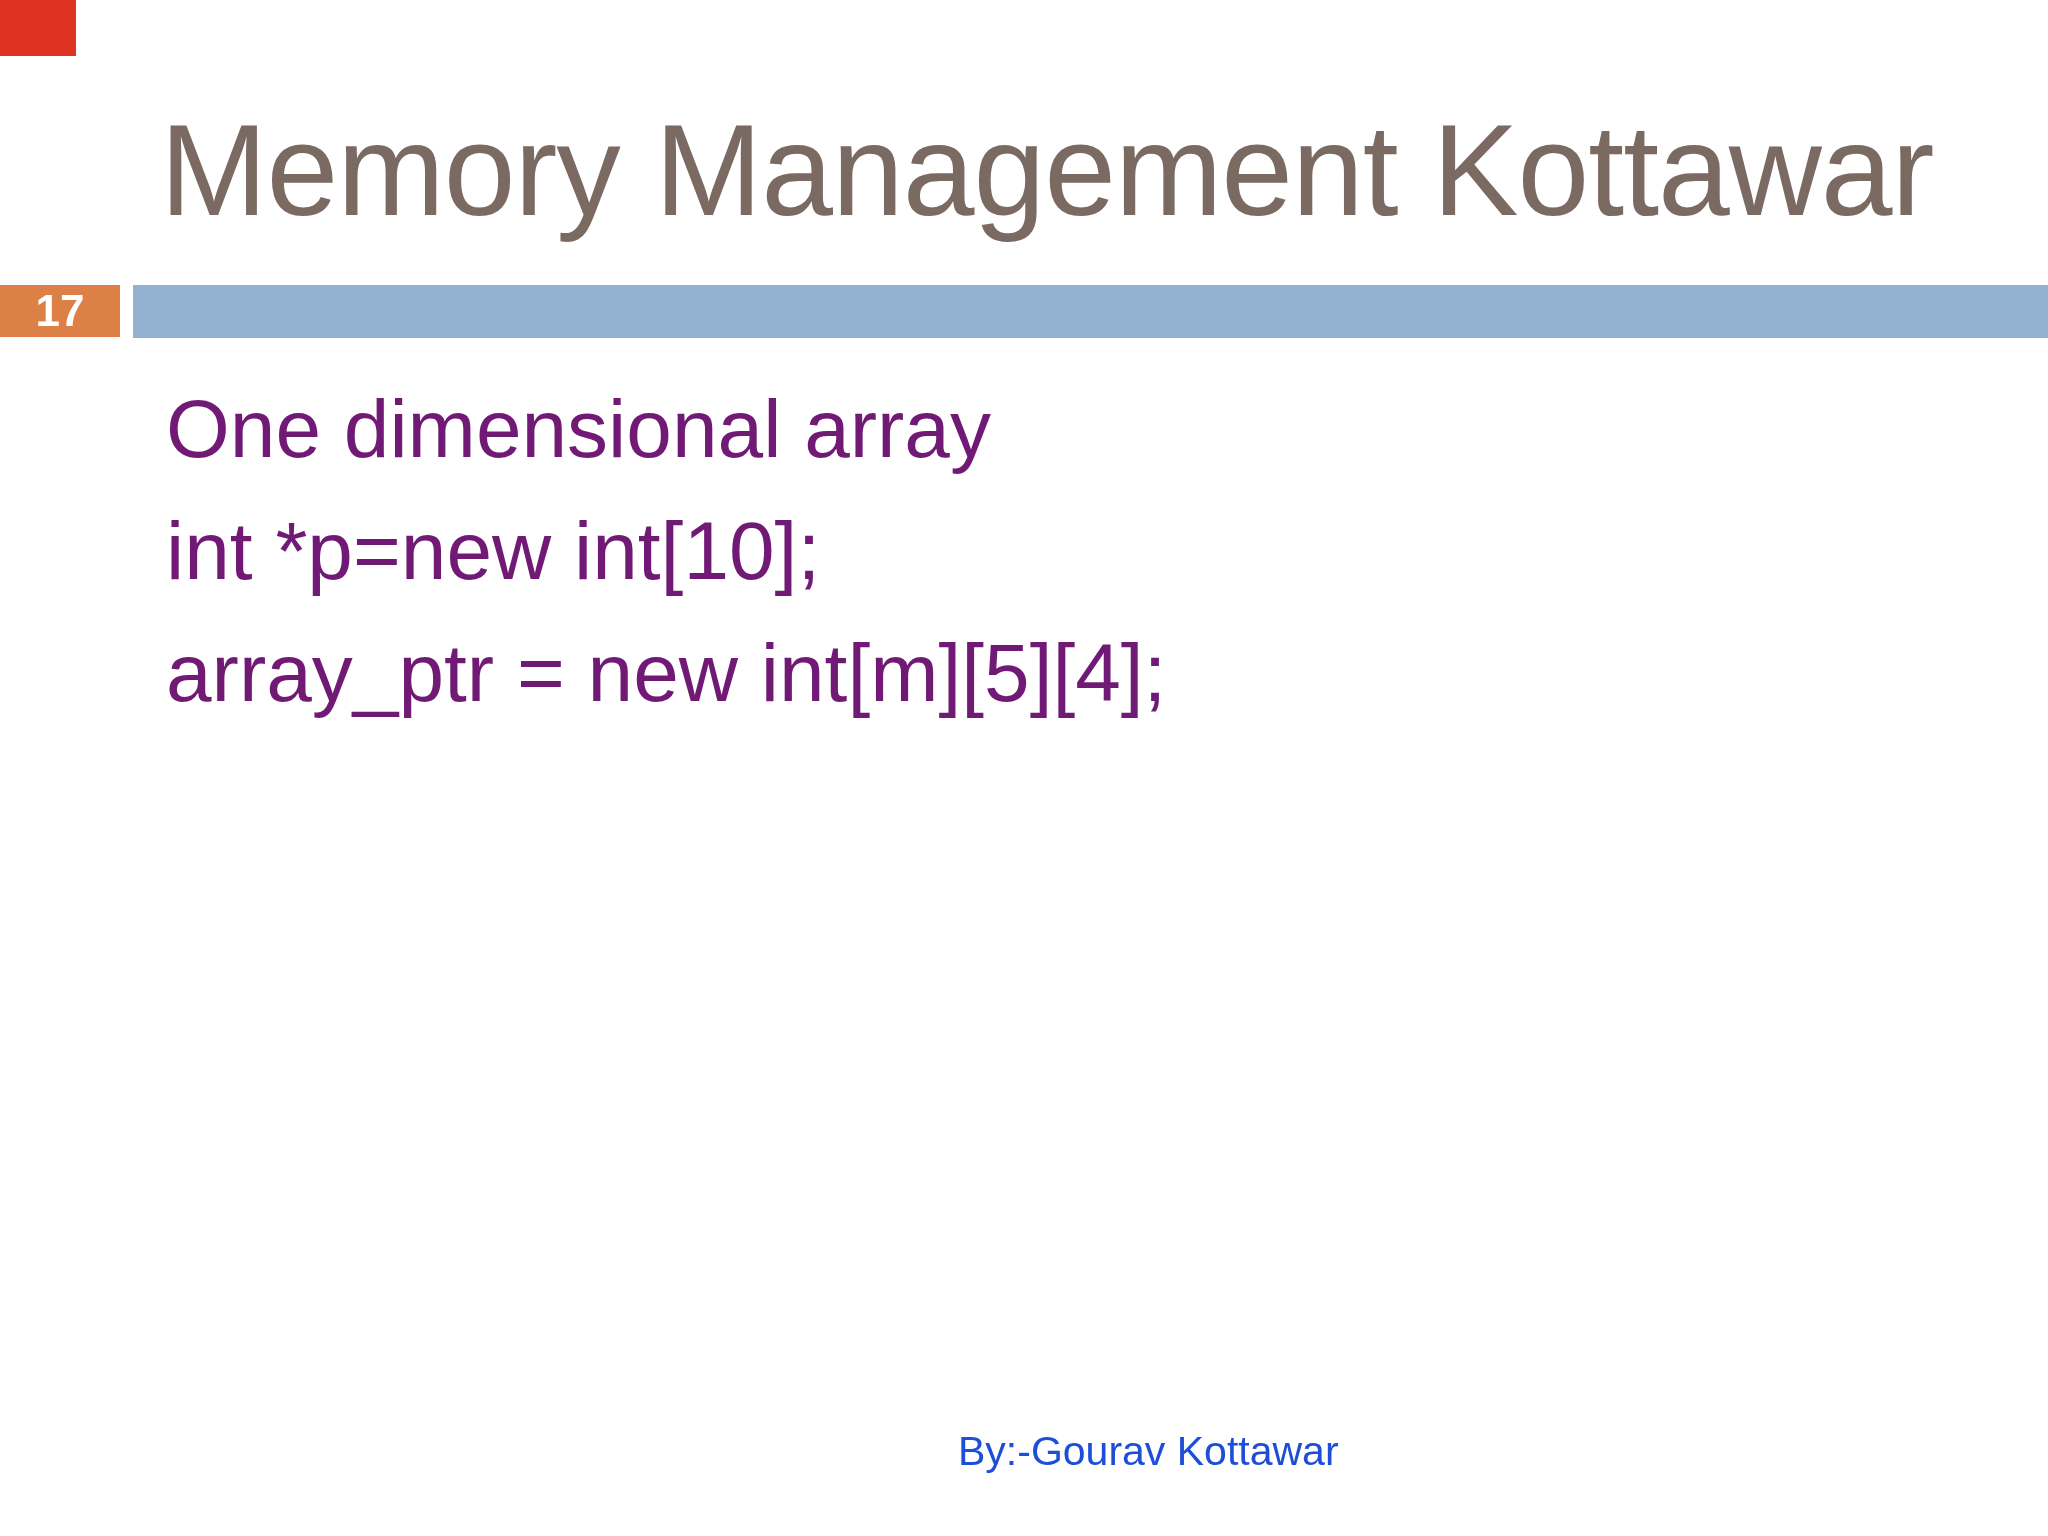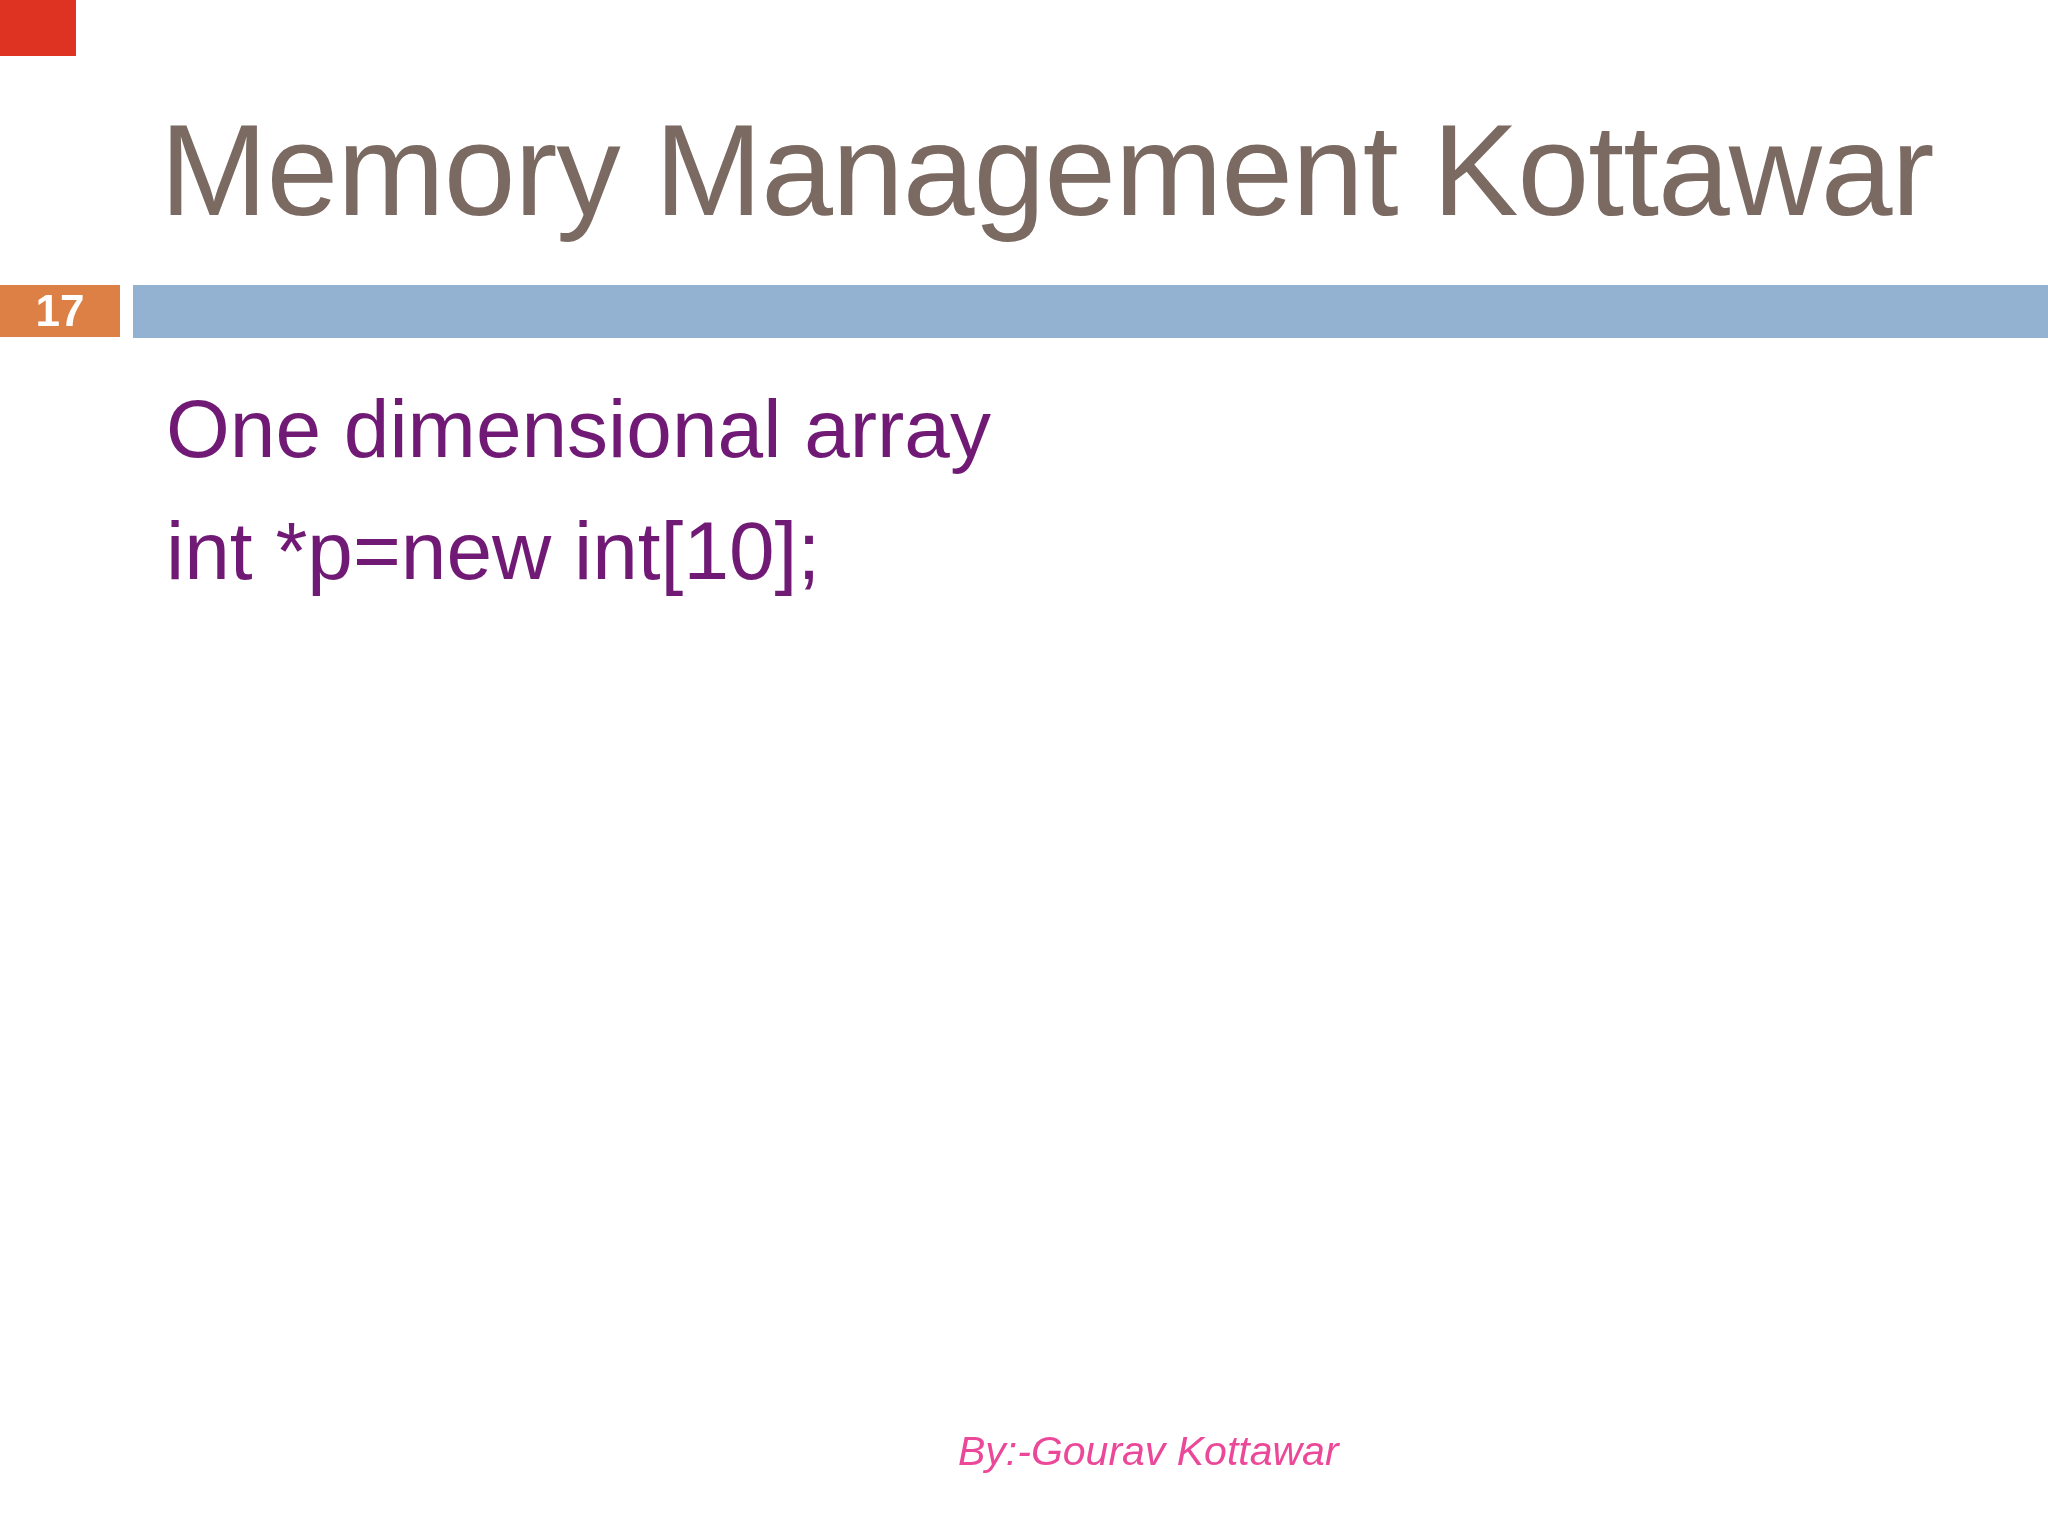--- a/index.html
+++ b/index.html
@@ -72,40 +72,40 @@
   }
   .body-text .line {
     line-height: 122px;
     white-space: nowrap;
   }
   .footer-credit {
     position: absolute;
     left: 958px;
     top: 1428px;
     font-size: 41px;
-    color: #ec4899;
+    color: #1d4ed8;
     white-space: nowrap;
-    font-style: italic;
   }
 </style>
 </head>
 <body>
 
 <div class="slide">
 
   <div class="corner-marker"></div>
 
   <h1 class="slide-title" style="margin:0; font-weight:normal;">Memory Management Kottawar</h1>
 
   <div class="page-badge">
     <span class="num">17</span>
   </div>
 
   <div class="divider-bar"></div>
 
   <div class="body-text">
     <div class="line">One dimensional array</div>
     <div class="line">int *p=new int[10];</div>
+    <div class="line">array_ptr = new int[m][5][4];</div>
   </div>
 
   <div class="footer-credit">By:-Gourav Kottawar</div>
 
 </div>
 
 </body></html>

